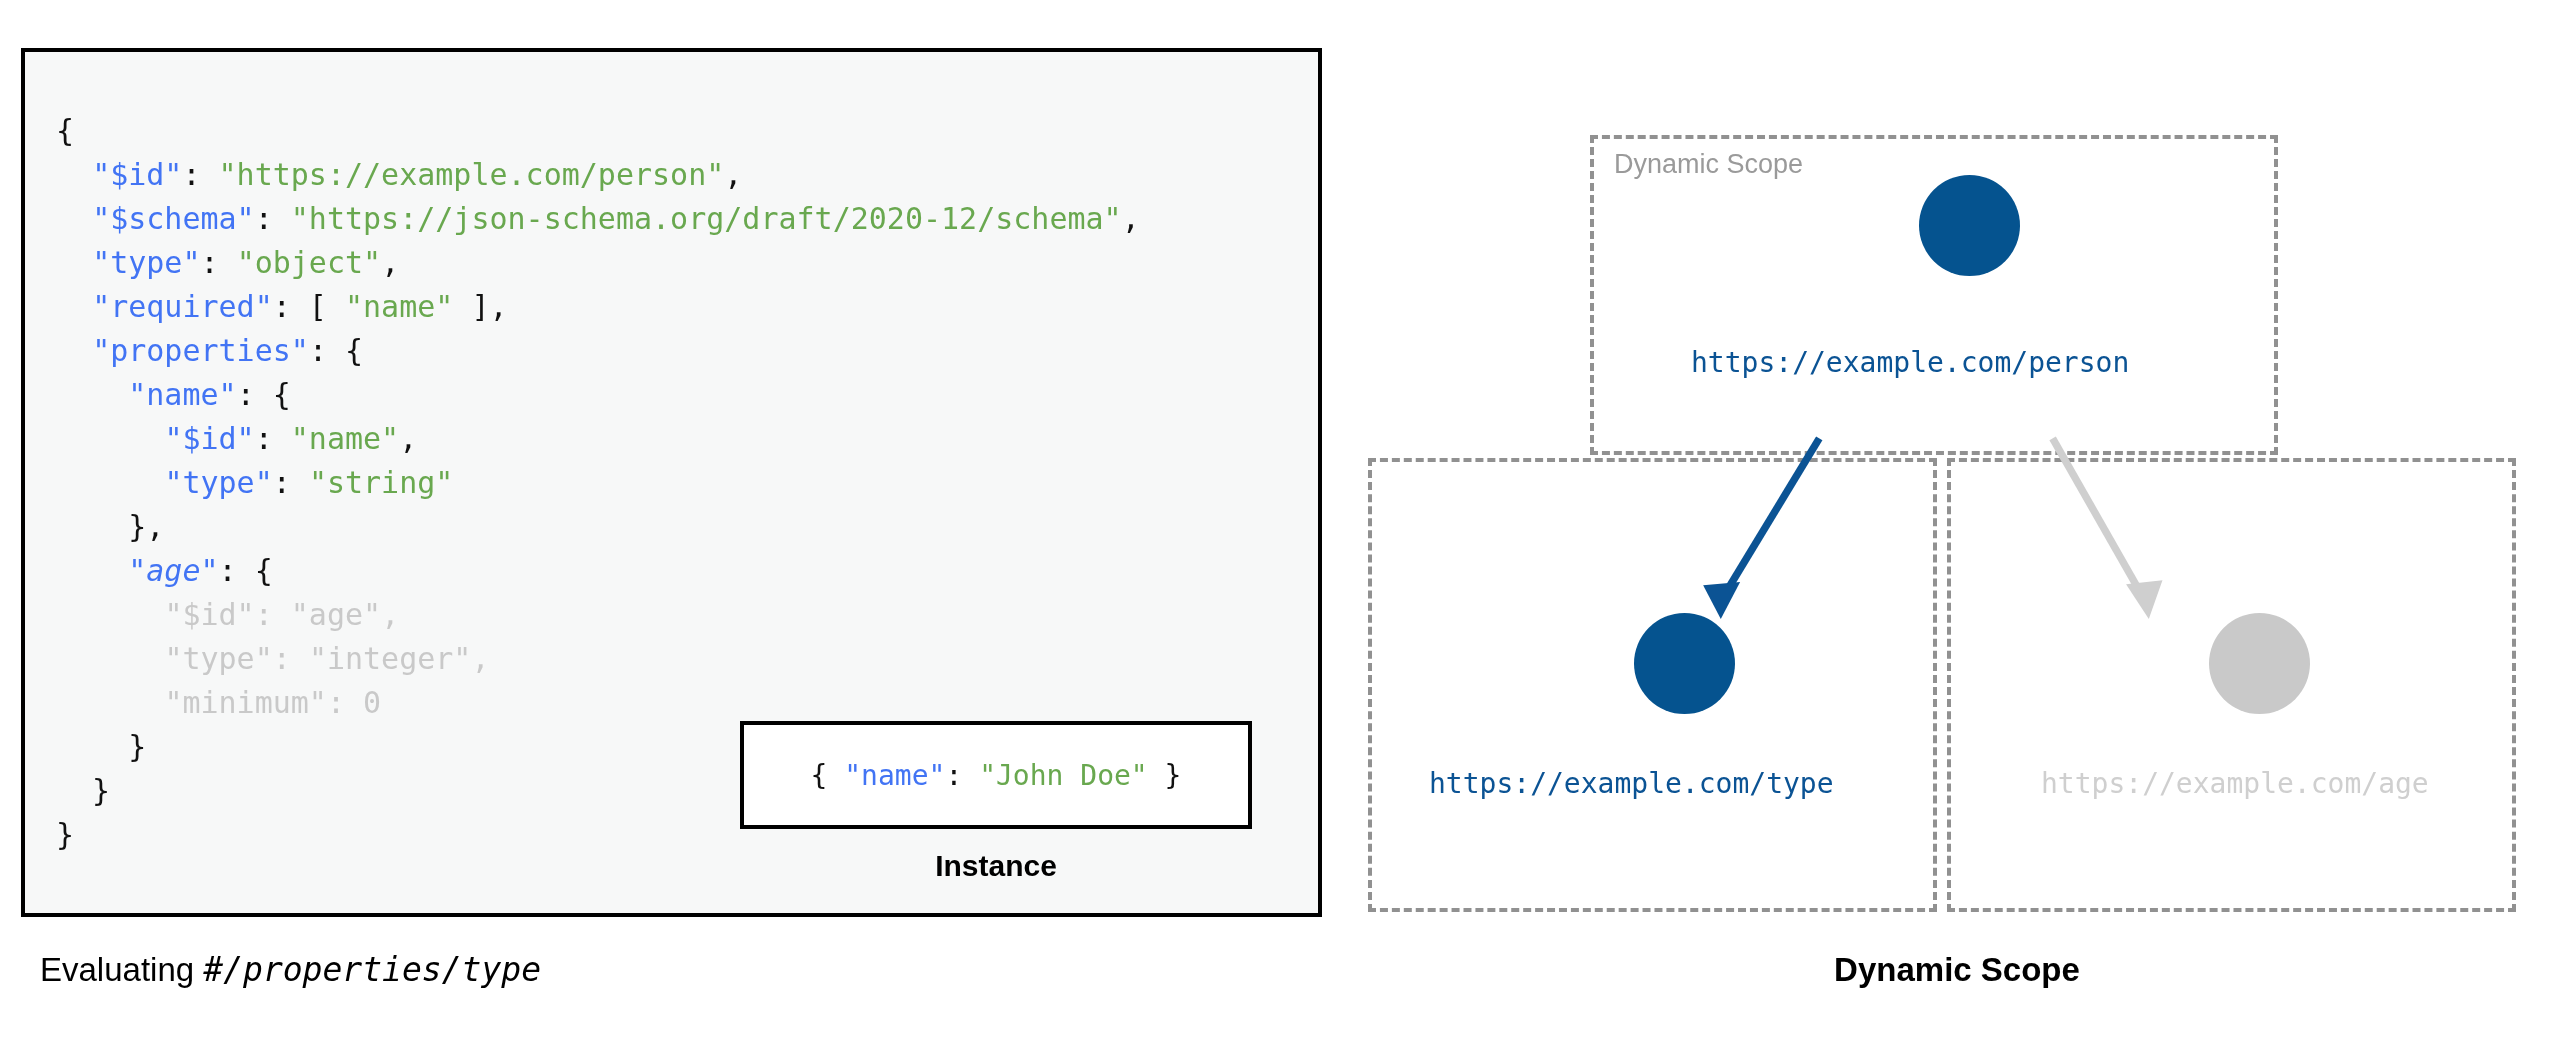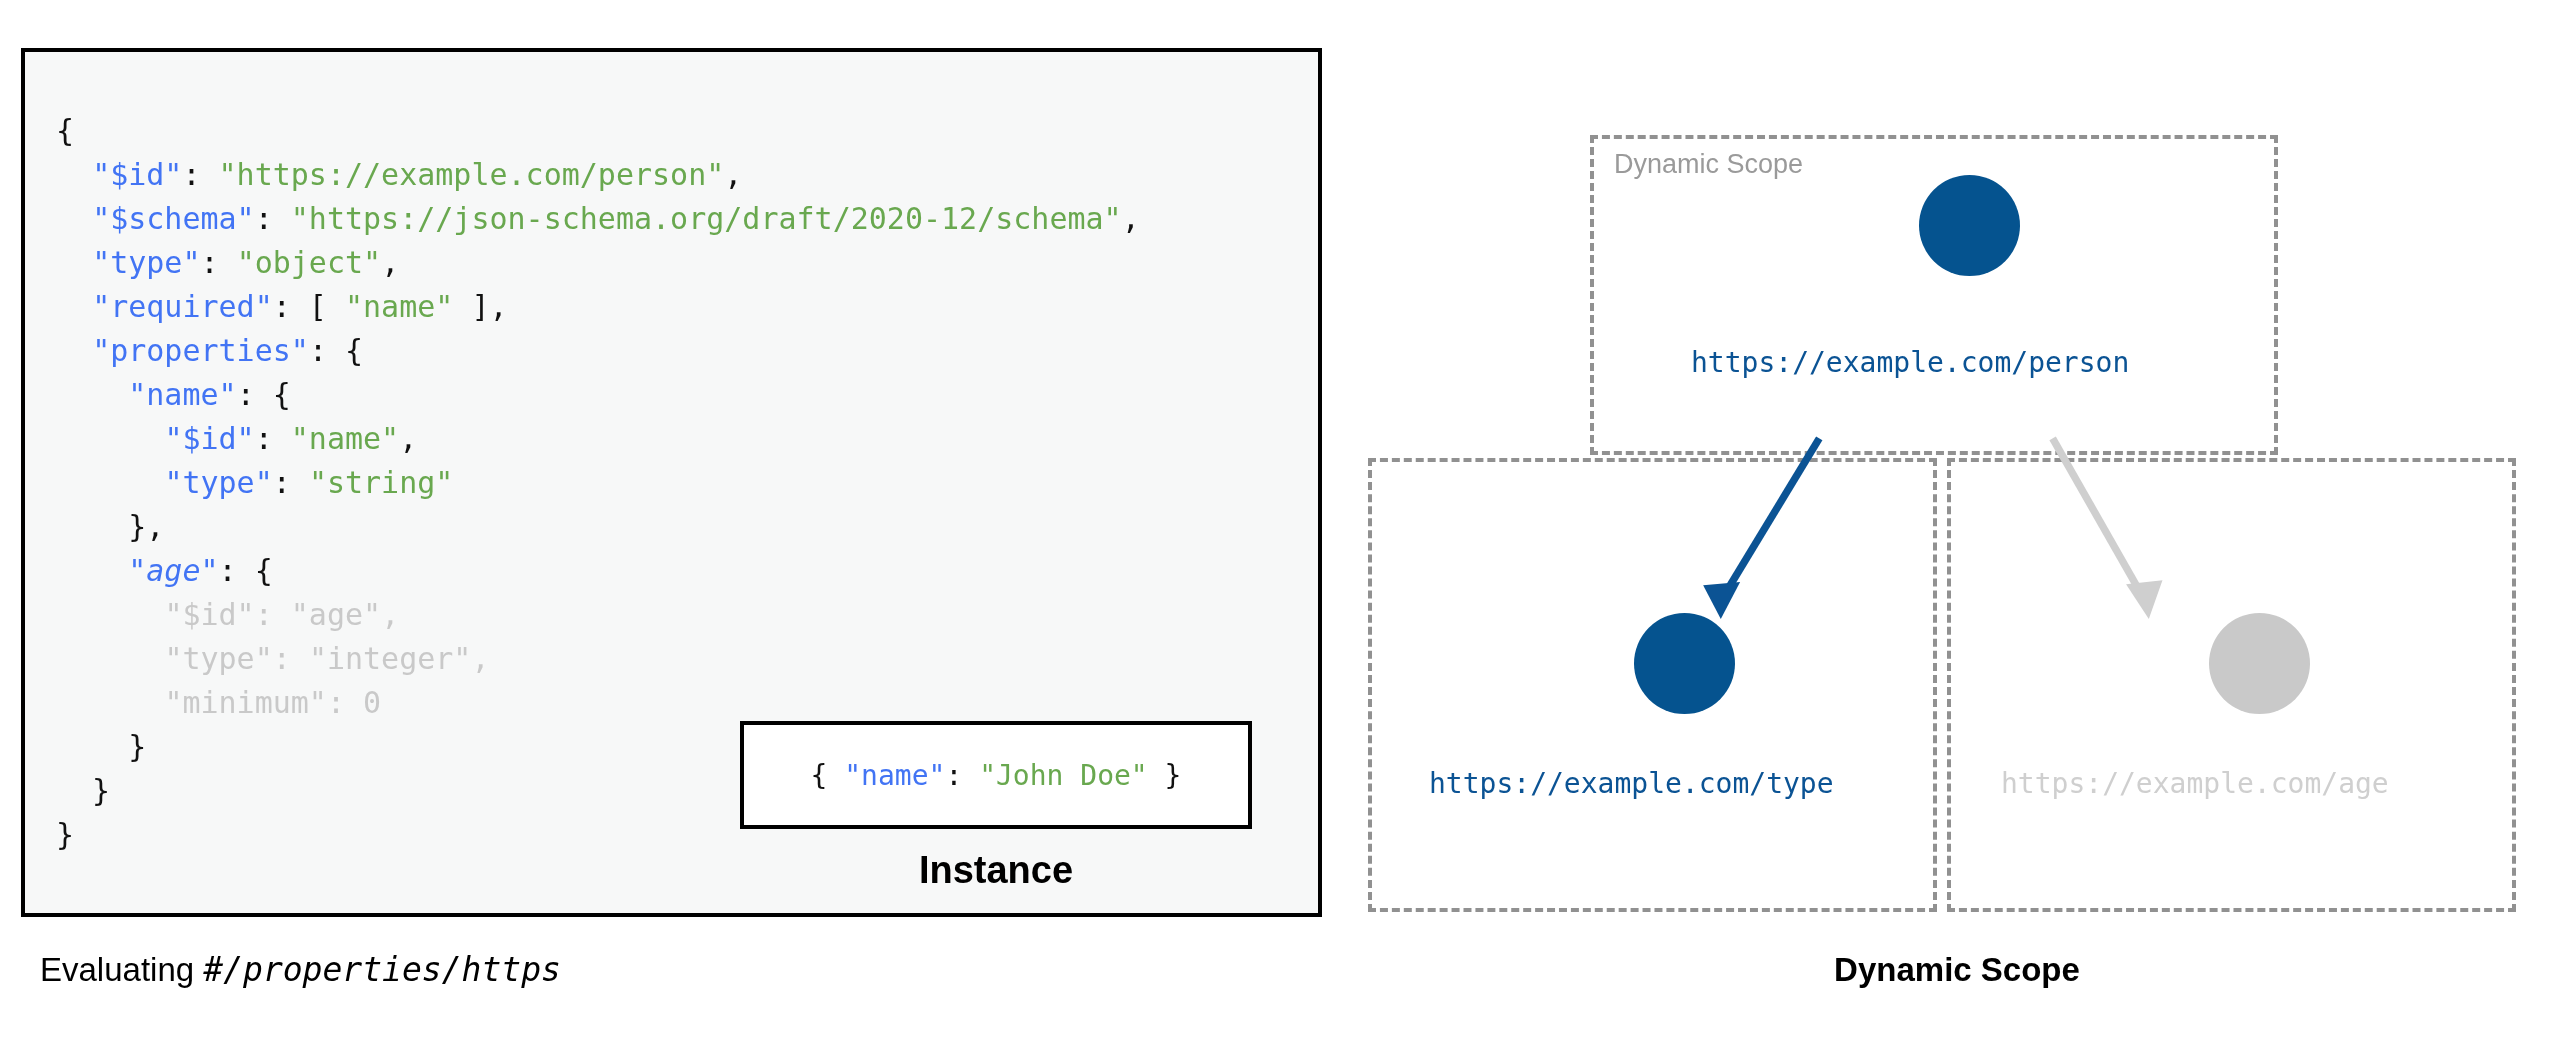--- a/index.html
+++ b/index.html
@@ -20,21 +20,21 @@
   .dim .k,.dim .s,.dim .p,.dim{color:#C9C9C9;}
   .it{font-style:italic;}
 
   
   #instance-box{position:absolute;left:715px;top:669px;width:512px;height:108px;
       border:4px solid #000000;background:#FFFFFF;box-sizing:border-box;
       display:flex;align-items:center;justify-content:center;}
   #instance-code{font-family:"DejaVu Sans Mono","Liberation Mono",monospace;
       font-size:28px;white-space:pre;color:#111111;}
   #instance-caption{position:absolute;left:715px;top:797px;width:512px;
-      text-align:center;font-size:38px;font-weight:bold;color:#000000;}
+      text-align:center;font-size:30px;font-weight:bold;color:#000000;}
 
   #left-caption{position:absolute;left:40px;top:950px;
       font-size:33px;color:#000000;white-space:nowrap;}
   #left-caption .bold{font-weight:normal;}
   #left-caption .mono{font-family:"DejaVu Sans Mono","Liberation Mono",monospace;
       font-style:italic;font-weight:normal;}
 
   
   #scope-panel{position:absolute;left:1338px;top:7px;width:1238px;height:1050px;}
 
@@ -50,21 +50,21 @@
   .node{position:absolute;border-radius:50%;}
   .node-blue{background:#05538F;}
   .node-grey{background:#C9C9C9;}
   #node-person{left:581px;top:168px;width:101px;height:101px;}
   #node-name{left:296px;top:606px;width:101px;height:101px;}
   #node-age{left:871px;top:606px;width:101px;height:101px;}
 
   .node-label{position:absolute;font-family:"DejaVu Sans Mono","Liberation Mono",monospace;
       font-size:28px;white-space:nowrap;}
   .lbl-blue{color:#0B5394;text-align:center;}
-  .lbl-grey{color:#CFCFCF;}
+  .lbl-grey{color:#CFCFCF;margin-left:40px;}
   #label-person{left:353px;top:339px;}
   #label-name{left:91px;top:760px;}
   #label-age{left:663px;top:760px;}
 
   #arrows{position:absolute;left:0;top:0;width:1238px;height:1053px;
       pointer-events:none;}
 
   #right-caption{position:absolute;left:0;top:944px;width:1238px;
       text-align:center;font-size:33px;font-weight:bold;color:#000000;}
 </style>
@@ -75,21 +75,21 @@
 
   <pre id="code-block"><span class="ln"><span class="p">{</span></span><span class="ln"><span class="p">  </span><span class="k">"$id"</span><span class="p">: </span><span class="s">"https://example.com/person"</span><span class="p">,</span></span><span class="ln"><span class="p">  </span><span class="k">"$schema"</span><span class="p">: </span><span class="s">"https://json-schema.org/draft/2020-12/schema"</span><span class="p">,</span></span><span class="ln"><span class="p">  </span><span class="k">"type"</span><span class="p">: </span><span class="s">"object"</span><span class="p">,</span></span><span class="ln"><span class="p">  </span><span class="k">"required"</span><span class="p">: [ </span><span class="s">"name"</span><span class="p"> ],</span></span><span class="ln"><span class="p">  </span><span class="k">"properties"</span><span class="p">: {</span></span><span class="ln"><span class="p">    </span><span class="k">"name"</span><span class="p">: {</span></span><span class="ln"><span class="p">      </span><span class="k">"$id"</span><span class="p">: </span><span class="s">"name"</span><span class="p">,</span></span><span class="ln"><span class="p">      </span><span class="k">"type"</span><span class="p">: </span><span class="s">"string"</span></span><span class="ln"><span class="p">    },</span></span><span class="ln"><span class="p">    </span><span class="k it">"age"</span><span class="p">: {</span></span><span class="ln dim"><span class="p">      </span><span class="k">"$id"</span><span class="p">: </span><span class="s">"age"</span><span class="p">,</span></span><span class="ln dim"><span class="p">      </span><span class="k">"type"</span><span class="p">: </span><span class="s">"integer"</span><span class="p">,</span></span><span class="ln dim"><span class="p">      </span><span class="k">"minimum"</span><span class="p">: 0</span></span><span class="ln"><span class="p">    }</span></span><span class="ln"><span class="p">  }</span></span><span class="ln"><span class="p">}</span></span></pre>
 
   <div id="instance-box">
     <span id="instance-code"><span class="p">{ </span><span class="k">"name"</span><span class="p">: </span><span class="s">"John Doe"</span><span class="p"> }</span></span>
   </div>
   <div id="instance-caption">Instance</div>
 </div>
 
 <div id="left-caption">
-  <span class="bold">Evaluating</span><span>&nbsp;</span><span class="mono">#/properties/https</span>
+  <span class="bold">Evaluating</span><span>&nbsp;</span><span class="mono">#/properties/type</span>
 </div>
 
 <div id="scope-panel">
 
   <div class="dashbox" id="scope-box-person"></div>
   <div class="dashbox" id="scope-box-name"></div>
   <div class="dashbox" id="scope-box-age"></div>
 
   <div id="scope-inner-label">Dynamic Scope</div>
 

